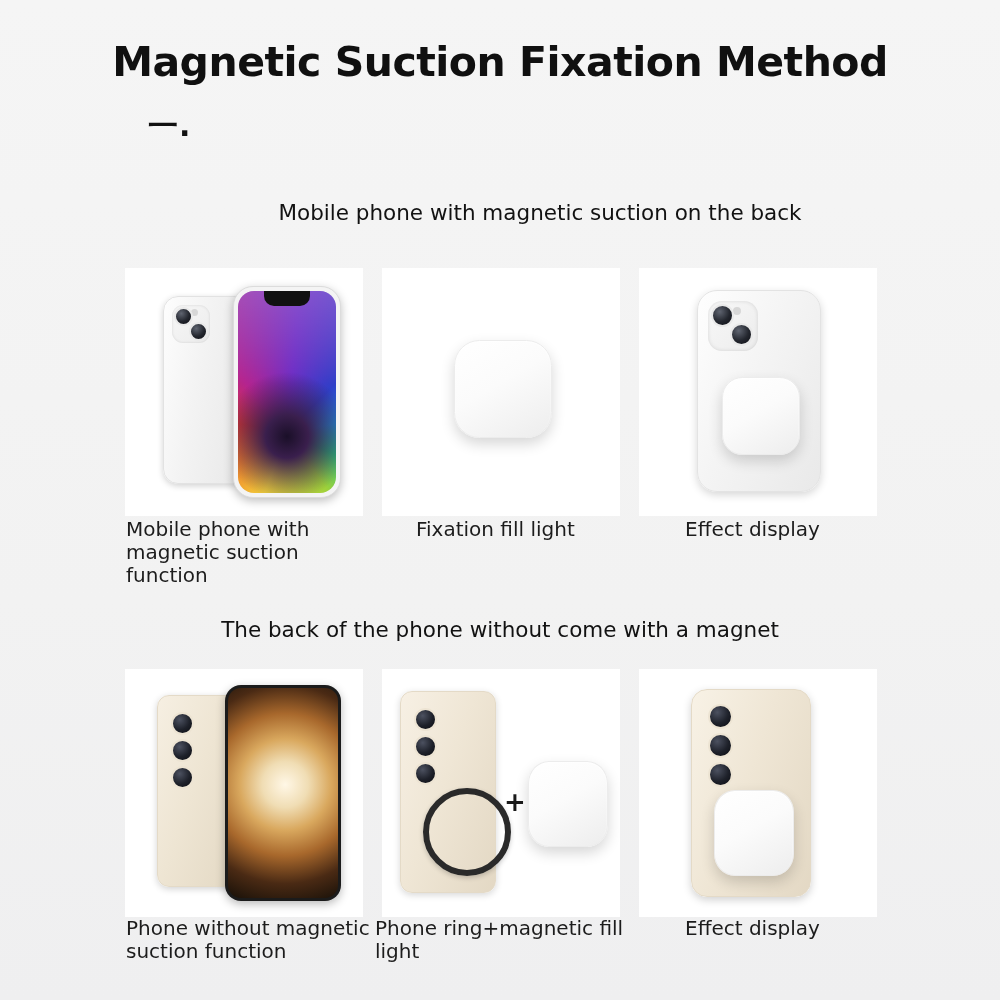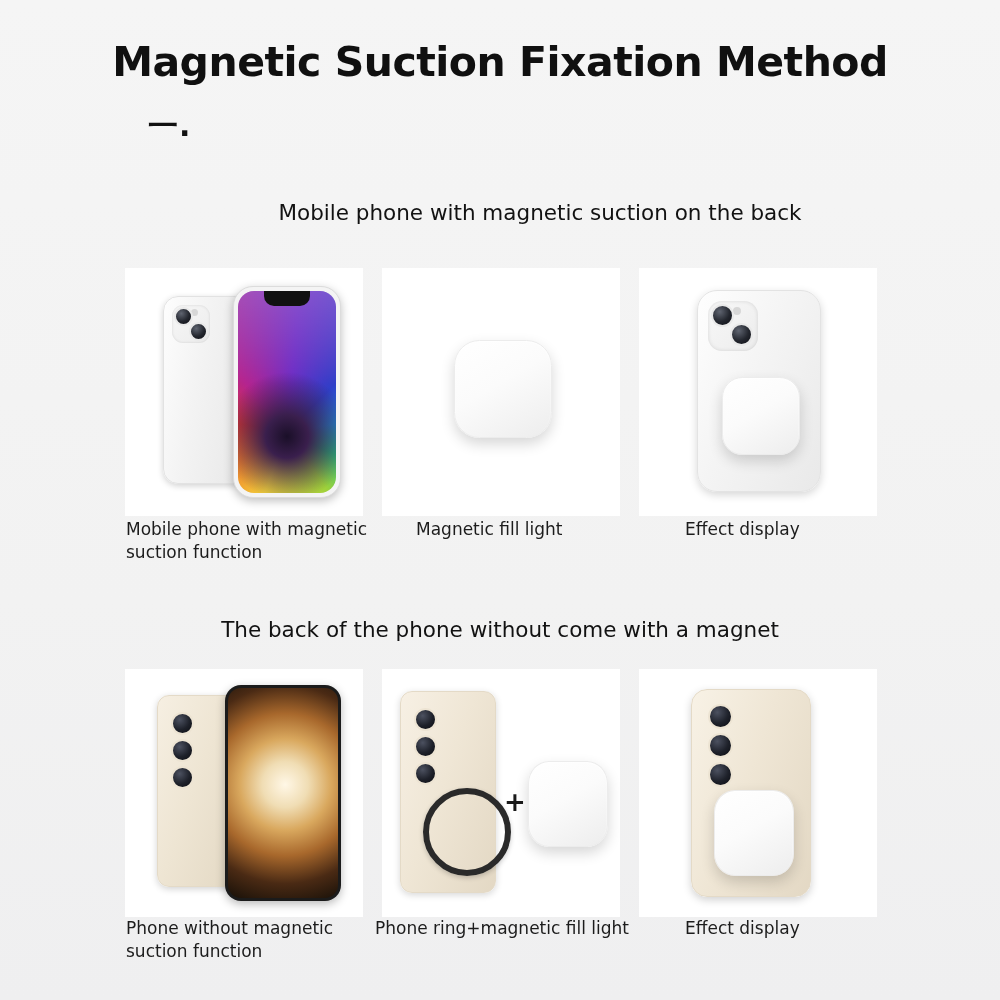--- a/index.html
+++ b/index.html
@@ -86,21 +86,21 @@
     background: #ffffff;
     overflow: hidden;
   }
   .card.c0 { left: 0; }
   .card.c1 { left: 257px; }
   .card.c2 { left: 514px; }
 
   
   .caption {
     position: absolute;
-    font-size: 17px;
+    font-size: 20px;
     line-height: 23px;
     color: #1c1c1c;
     font-family: "DejaVu Sans", sans-serif;
     width: 250px;
   }
   #cap-1-0 { left: 126px; top: 518px; }
   #cap-1-1 { left: 416px; top: 518px; }
   #cap-1-2 { left: 685px; top: 518px; }
   #cap-2-0 { left: 126px; top: 917px; }
   #cap-2-1 { left: 375px; top: 917px; width: 270px;}
@@ -356,21 +356,21 @@
             <div class="ip-lens l1"></div>
             <div class="ip-lens l2"></div>
           </div>
           <div class="puck" id="puck-eff"></div>
         </div>
       </div>
 
     </div>
 
     <div class="caption" id="cap-1-0">Mobile phone with magnetic suction function</div>
-    <div class="caption" id="cap-1-1">Magnetic fill light</div>
+    <div class="caption" id="cap-1-1">Fixation fill light</div>
     <div class="caption" id="cap-1-2">Effect display</div>
 
     <div class="section-heading" id="heading-2">The back of the phone without come with a magnet</div>
 
     <div class="row" id="row-2">
 
       <div class="card c0">
         <div class="ip-wrap">
           <div class="sam-back">
             <div class="sam-lens s1"></div>

